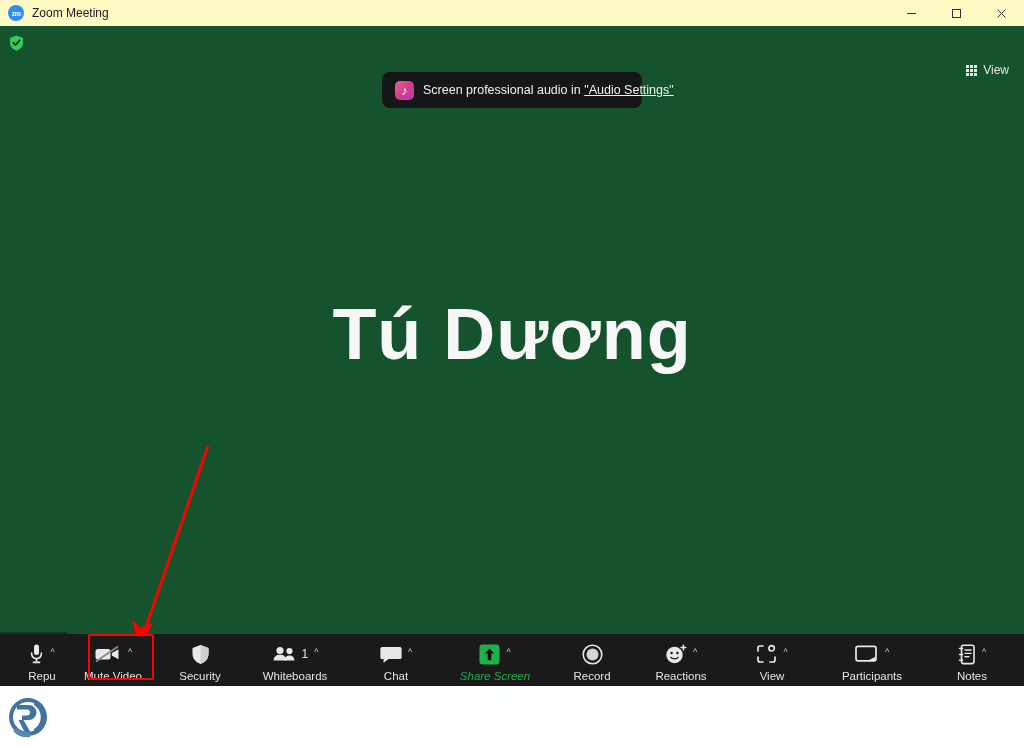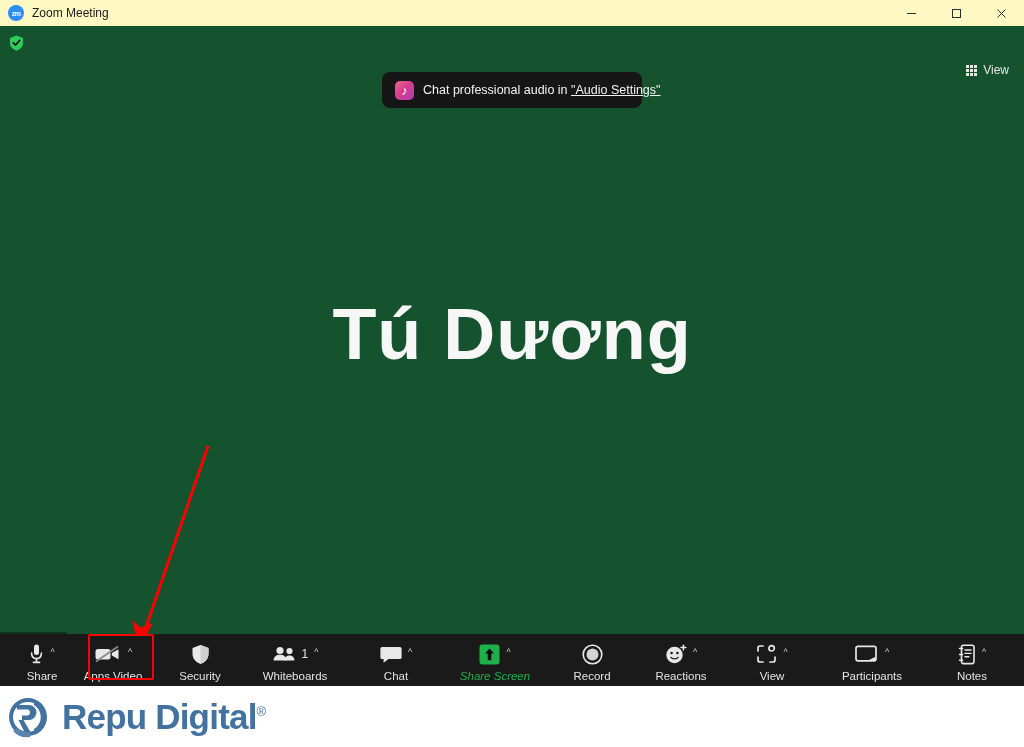--- a/index.html
+++ b/index.html
@@ -193,21 +193,21 @@
           <i></i>
           <i></i>
           <i></i>
           <i></i>
       </span>
       <span>View</span>
     </div>
 
     <div class="audio-banner">
       <span class="note-icon">♪</span>
-      <span class="banner-text"><span>Chat professional audio in </span><span class="banner-link">"Audio Settings"</span></span>
+      <span class="banner-text"><span>Screen professional audio in </span><span class="banner-link">"Audio Settings"</span></span>
     </div>
 
     <div class="center-name">Tú Dương</div>
 
     <div class="self-name">Tú Dương</div>
 
     <svg class="arrow-svg" width="110" height="215" viewBox="0 0 110 215">
       <line x1="88" y1="8" x2="25" y2="192" stroke="#fe0000" stroke-width="3"></line>
       <path d="M19 211 L33 185 L20.5 189.5 L12 182 Z" fill="#fe0000"></path>
     </svg>
@@ -221,35 +221,35 @@
           <span class="tb-icon">
             <svg width="15" height="22" viewBox="0 0 15 22">
               <rect x="5" y="1.5" width="5" height="10.5" rx="2.5" fill="#e8e8e8"></rect>
               <path d="M2.6 10 C2.6 14 4.8 15.6 7.5 15.6 C10.2 15.6 12.4 14 12.4 10" fill="none" stroke="#e8e8e8" stroke-width="1.6" stroke-linecap="round"></path>
               <line x1="7.5" y1="15.6" x2="7.5" y2="19" stroke="#e8e8e8" stroke-width="1.6"></line>
               <line x1="4.4" y1="19.4" x2="10.6" y2="19.4" stroke="#e8e8e8" stroke-width="1.6" stroke-linecap="round"></line>
             </svg>
           </span>
           <span class="caret">^</span>
         </div>
-        <div class="tb-label">Share</div>
+        <div class="tb-label">Repu</div>
       </div>
 
       <div class="tb-item" style="min-width:74px">
         <div class="tb-icon-row">
           <span class="tb-icon">
             <svg width="28" height="20" viewBox="0 0 28 20">
               <rect x="1.5" y="5" width="15" height="10.5" rx="2.5" fill="#e8e8e8"></rect>
               <path d="M17.8 9 L24.5 5.3 V15.2 L17.8 11.5 Z" fill="#e8e8e8"></path>
               <line x1="2" y1="17.5" x2="24" y2="2.5" stroke="#8a8a8a" stroke-width="1.8"></line>
             </svg>
           </span>
           <span class="caret">^</span>
         </div>
-        <div class="tb-label">Apps Video</div>
+        <div class="tb-label">Mute Video</div>
       </div>
 
       <div class="tb-item" style="min-width:60px; margin-left:12px">
         <div class="tb-icon-row">
           <span class="tb-icon">
             <svg width="19" height="21" viewBox="0 0 19 21">
               <path d="M9.5 1 L17.5 4 V9.8 C17.5 15 13.8 18.6 9.5 20 C5.2 18.6 1.5 15 1.5 9.8 V4 Z" fill="#e8e8e8"></path>
               <path d="M9.5 1 L17.5 4 V9.8 C17.5 15 13.8 18.6 9.5 20 Z" fill="#cfcfcf"></path>
             </svg>
           </span>
@@ -380,17 +380,16 @@
   <div class="hl-box"></div>
 
   <div class="footer">
     <div class="logo-wrap">
       <svg width="52" height="44" viewBox="0 0 52 44">
         <path d="M24 3 A19 19 0 0 0 24 41 A19 19 0 0 0 24 3 Z M24 7 A15 15 0 0 1 24 37 A15 15 0 0 1 24 7 Z" fill="#4273a0"></path>
         <path d="M30 5 A19 19 0 0 1 30 39 L30 34 A14 14 0 0 0 30 10 Z" fill="#4273a0"></path>
         <path d="M13 10 H25 A7.5 7.5 0 0 1 25 25 H19.5 L27 38 H21 L14.5 25 H18 V20.5 H24 A3.2 3.2 0 0 0 24 14.5 H13 Z" fill="#4273a0"></path>
         <path d="M9 36 A19 19 0 0 0 26 42 L26 37 A14.5 14.5 0 0 1 13 33 Z" fill="#5b86b0"></path>
       </svg>
-      <span class="logo-text"><span>Repu Digital</span><span class="logo-reg">®</span></span>
     </div>
   </div>
 
 </div>
 
 </body></html>

